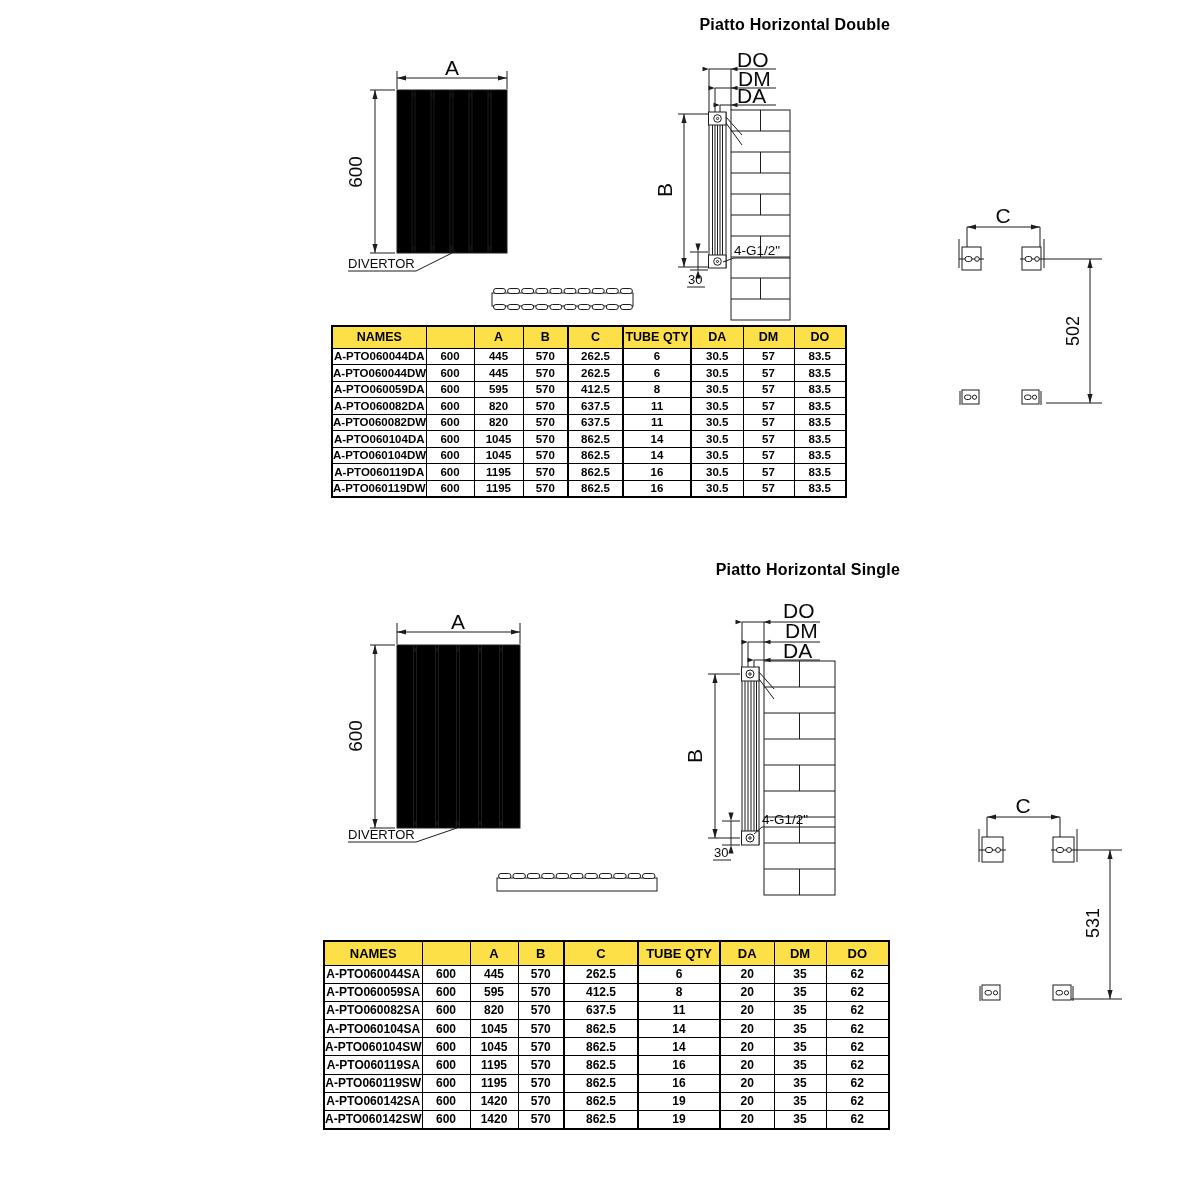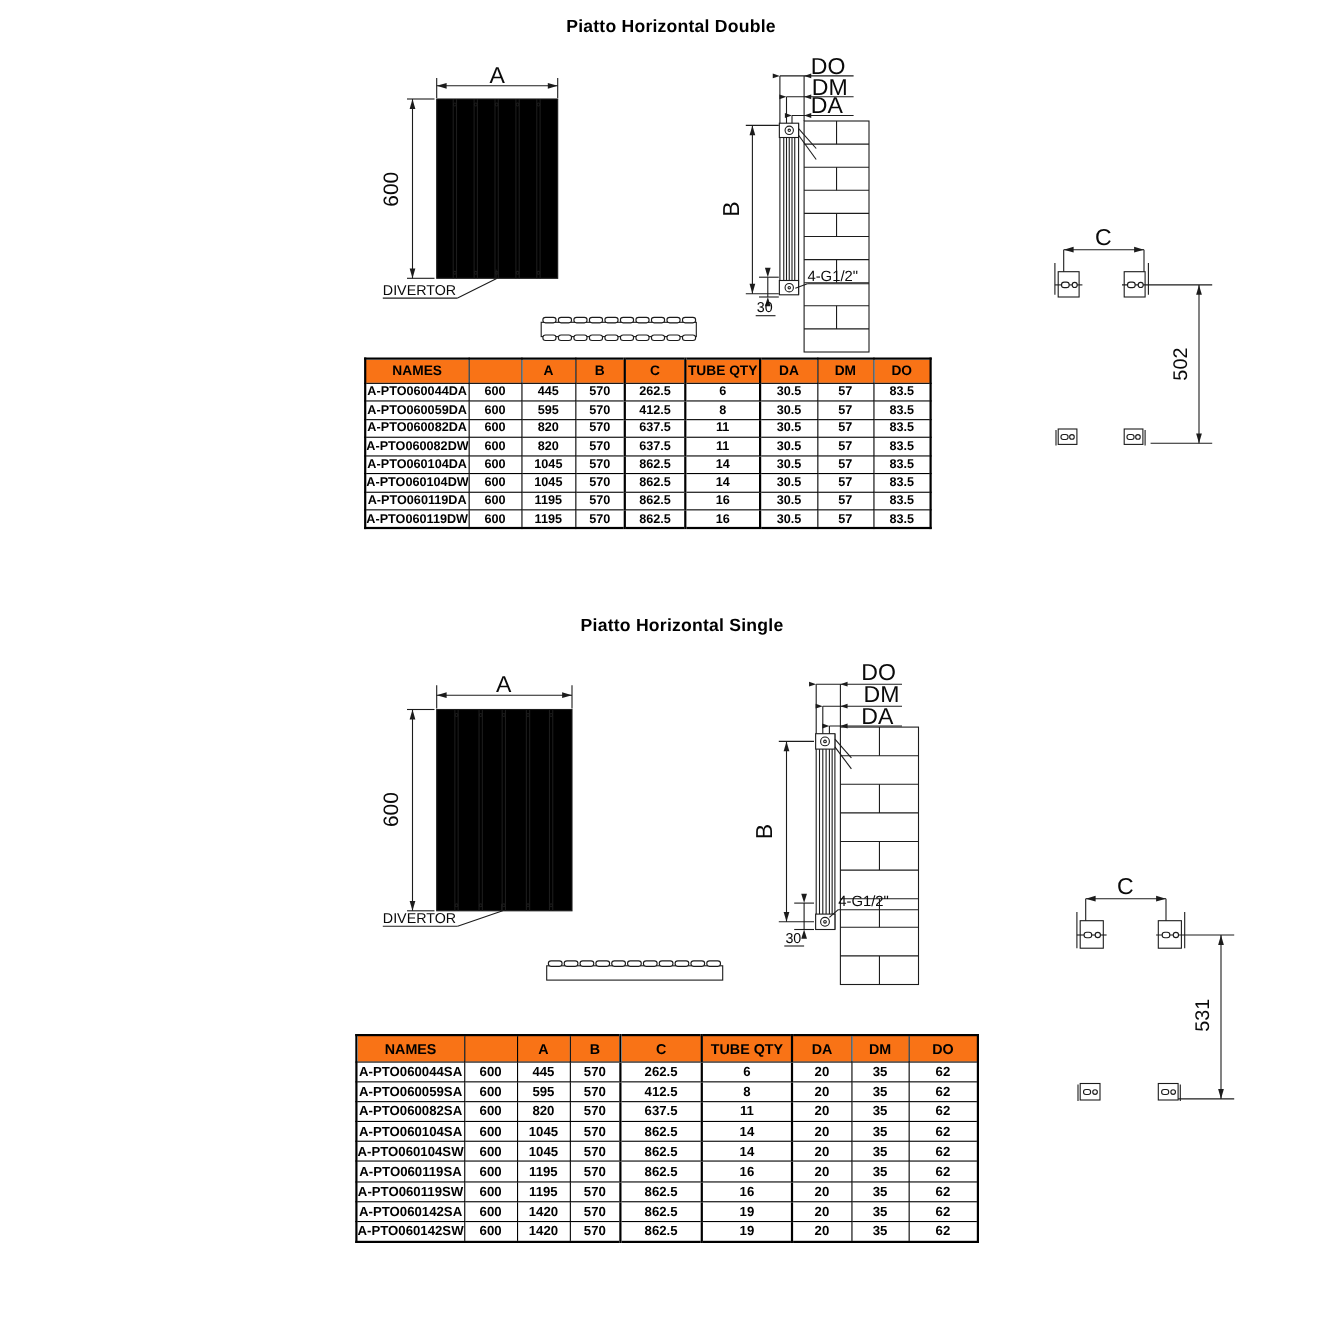--- a/index.html
+++ b/index.html
@@ -1,28 +1,28 @@
 <!DOCTYPE html>
 <html><head>
 <meta charset="utf-8">
 <style>
   html,body{margin:0;padding:0;background:#fff}
   #root{position:relative;width:1200px;height:1200px;background:#fff;font-family:"Liberation Sans",sans-serif;overflow:hidden}
-  .title{position:absolute;width:560px;text-align:center;font-weight:bold;font-size:16px;color:#000;letter-spacing:.2px}
+  .title{position:absolute;width:560px;text-align:right;font-weight:bold;font-size:16px;color:#000;letter-spacing:.2px}
   #title-double{left:330px;top:16px}
   #title-single{left:340px;top:561px}
   svg{position:absolute;overflow:visible}
   .ln line,.ln rect,.ln circle{stroke:#1c1c1c;stroke-width:1;fill:none}
   .ln .wf{fill:#ffffff}
   .dk{fill:#1c1c1c;stroke:none}
   text{fill:#0a0a0a;font-family:"Liberation Sans",sans-serif}
   .t21{font-size:21px}.t19{font-size:19px}.t18{font-size:18px}.t14{font-size:13.5px}.t13{font-size:13px}
   table.spec{position:absolute;border-collapse:collapse;table-layout:fixed;border:2px solid #000;background:#fff}
   .spec th,.spec td{border:1px solid #000;text-align:center;padding:0;font-weight:bold;color:#000;white-space:nowrap;overflow:hidden}
-  .spec thead th{background:#f97316}
+  .spec thead th{background:#fde047}
   .spec tr>*:nth-child(5){border-left-width:2px;border-right-width:2px}
   .spec tr>*:nth-child(6){border-right-width:2px}
   #table-double{left:331px;top:325px;width:514px}
   #table-double thead tr{height:22px}#table-double tbody tr{height:16.5px}
   #table-double th{font-size:12.5px}#table-double td{font-size:11.5px}
   #table-single{left:323px;top:940px;width:565px}
   #table-single thead tr{height:24px}#table-single tbody tr{height:18.2px}
   #table-single th{font-size:13px}#table-single td{font-size:12px}
   #fv-double{left:340px;top:56px;width:200px;height:232px}
   #tv-double{left:486px;top:285px;width:154px;height:28px}
@@ -269,20 +269,31 @@
           <td>600</td>
           <td>445</td>
           <td>570</td>
           <td>262.5</td>
           <td>6</td>
           <td>30.5</td>
           <td>57</td>
           <td>83.5</td>
         </tr>
         <tr>
+          <td>A-PTO060044DW</td>
+          <td>600</td>
+          <td>445</td>
+          <td>570</td>
+          <td>262.5</td>
+          <td>6</td>
+          <td>30.5</td>
+          <td>57</td>
+          <td>83.5</td>
+        </tr>
+        <tr>
           <td>A-PTO060059DA</td>
           <td>600</td>
           <td>595</td>
           <td>570</td>
           <td>412.5</td>
           <td>8</td>
           <td>30.5</td>
           <td>57</td>
           <td>83.5</td>
         </tr>

